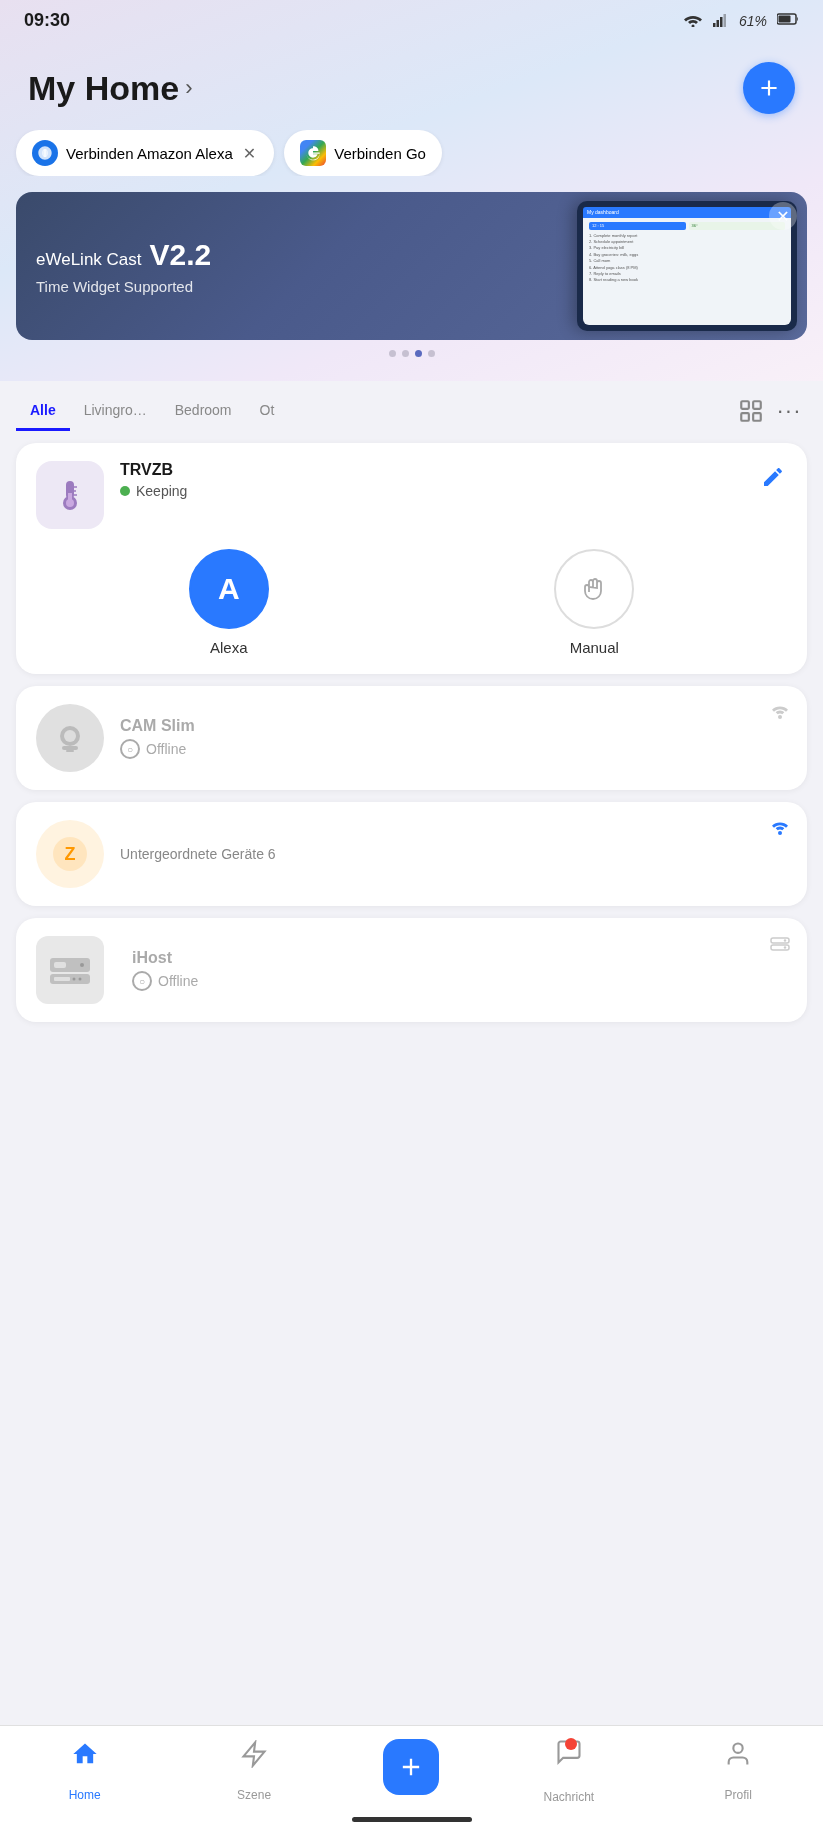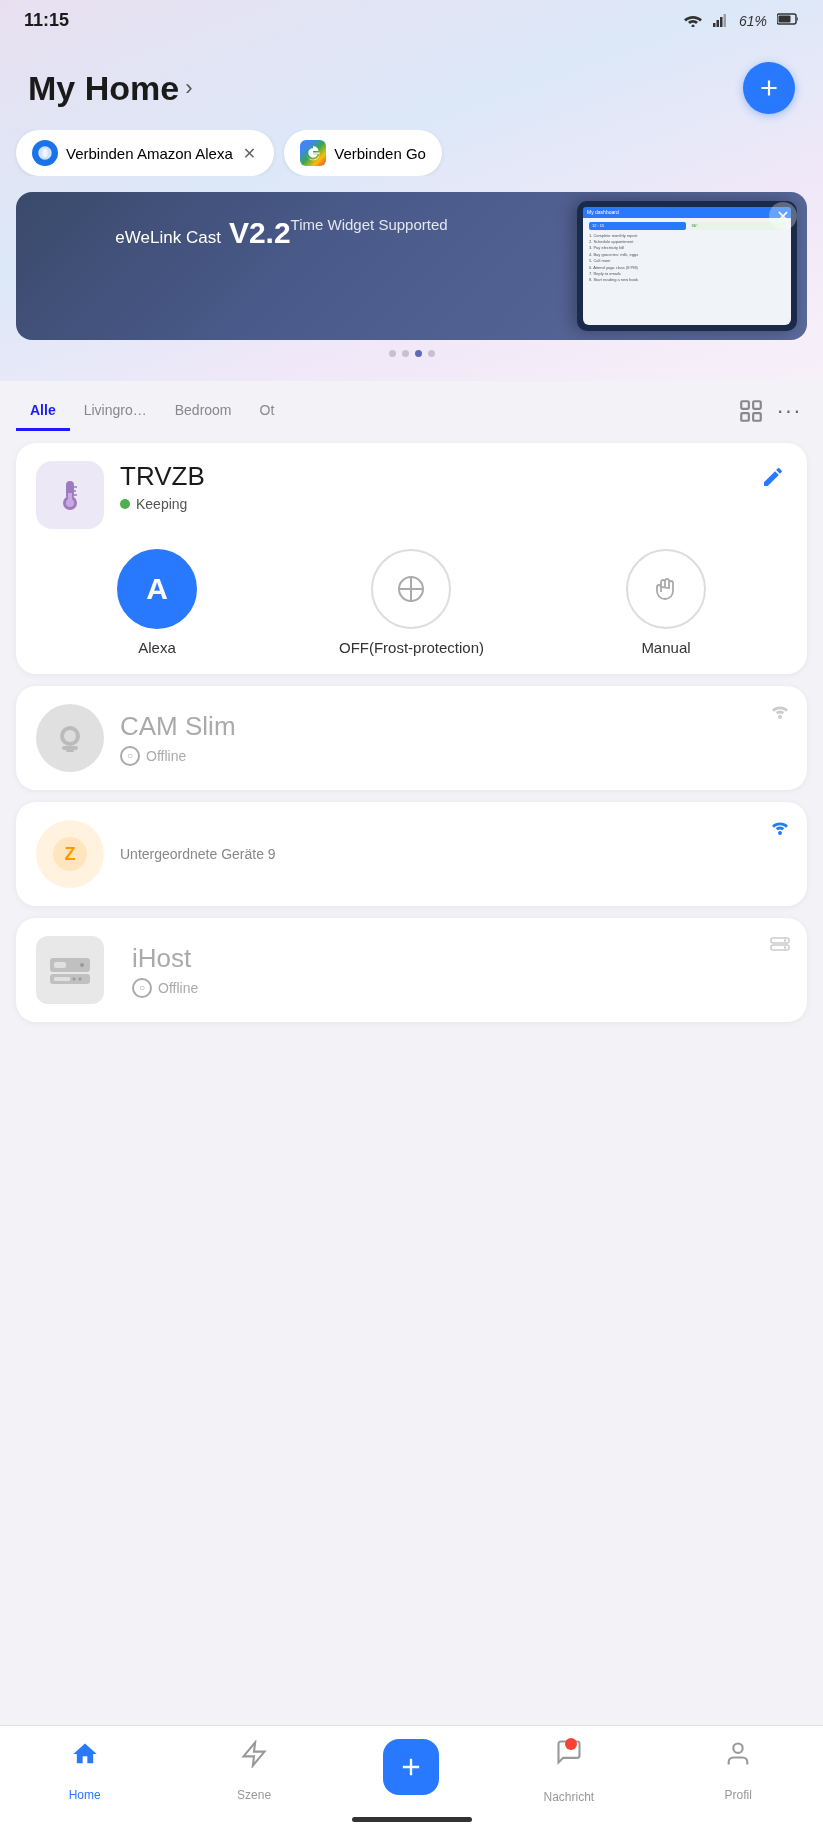--- a/index.html
+++ b/index.html
@@ -131,21 +131,21 @@
       height: 148px;
       display: flex;
       align-items: stretch;
       position: relative;
       cursor: pointer;
     }
     .cast-banner-text {
       flex: 1;
       padding: 24px 20px;
       display: flex;
-      flex-direction: row;
+      flex-direction: column;
       justify-content: center;
     }
     .cast-title-line1 {
       color: white;
       font-size: 17px;
       font-weight: 400;
       margin-bottom: 2px;
     }
     .cast-title-v {
       color: white;
@@ -281,22 +281,22 @@
     .device-icon {
       width: 68px; height: 68px;
       border-radius: 16px;
       display: flex; align-items: center; justify-content: center;
       flex-shrink: 0;
       font-size: 30px;
     }
 
     .device-info { flex: 1; }
     .device-name {
-      font-size: 26px;
-      font-weight: 400;
+      font-size: 16px;
+      font-weight: 700;
       color: #1a1a1a;
       margin-bottom: 4px;
     }
     .device-status {
       display: flex;
       align-items: center;
       gap: 6px;
       font-size: 14px;
       color: #555;
     }
@@ -448,21 +448,21 @@
       border: 2px solid #aaa;
       display: flex; align-items: center; justify-content: center;
       color: #aaa;
       font-size: 10px;
     }
   </style>
 </head>
 <body>
 
 <div class="status-bar">
-  <span class="status-time">11:15</span>
+  <span class="status-time">09:30</span>
   <div class="status-icons">
     <svg width="20" height="14" viewBox="0 0 20 14">
       <path d="M10 3C6.5 3 3.3 4.3 1 6.5L3 8.5C4.8 6.8 7.3 5.8 10 5.8s5.2 1 7 2.7l2-2C16.7 4.3 13.5 3 10 3z" fill="#333"></path>
       <path d="M10 7c-2 0-3.8.8-5 2l2 2c.8-.8 1.9-1.2 3-1.2s2.2.4 3 1.2l2-2C13.8 7.8 12 7 10 7z" fill="#333"></path>
       <circle cx="10" cy="13" r="1.5" fill="#333"></circle>
     </svg>
     <svg width="16" height="14" viewBox="0 0 16 14">
       <rect x="0" y="10" width="2.5" height="4" fill="#333"></rect>
       <rect x="3.5" y="7" width="2.5" height="7" fill="#333"></rect>
       <rect x="7" y="4" width="2.5" height="10" fill="#333"></rect>
@@ -597,30 +597,20 @@
       </svg>
     </div>
 
     <div class="trvzb-controls">
       <div class="control-btn">
         <div class="control-circle active-auto">A</div>
         <span class="control-label">Alexa</span>
       </div>
       <div class="control-btn">
         <div class="control-circle">
-          <svg width="32" height="32" viewBox="0 0 32 32" fill="none" stroke="#aaa" stroke-width="2">
-            <circle cx="16" cy="16" r="12"></circle>
-            <line x1="16" y1="4" x2="16" y2="28"></line>
-            <line x1="4" y1="16" x2="28" y2="16"></line>
-          </svg>
-        </div>
-        <span class="control-label">OFF(Frost-protection)</span>
-      </div>
-      <div class="control-btn">
-        <div class="control-circle">
           <svg width="34" height="34" viewBox="0 0 34 34" fill="none" stroke="#aaa" stroke-width="1.8">
             <path d="M12 20V10a2 2 0 014 0v6m0 0V9a2 2 0 014 0v7m0 0v-5a2 2 0 014 0v8c0 4-3 8-8 8s-8-4-8-8v-4a2 2 0 014 0z"></path>
           </svg>
         </div>
         <span class="control-label">Manual</span>
       </div>
     </div>
   </div>
 
   <div class="device-card">
@@ -660,21 +650,21 @@
     </div>
     <div style="display:flex;align-items:center;gap:16px;">
       <div class="zb-icon">
         <svg width="38" height="38" viewBox="0 0 38 38">
           <circle cx="19" cy="19" r="17" fill="#ff9800" opacity="0.15"></circle>
           <text x="19" y="25" text-anchor="middle" font-size="18" font-weight="700" fill="#ff9800" font-family="Arial">Z</text>
         </svg>
       </div>
       <div class="device-info">
         <div class="device-status">
-          <span style="color:#888;">Untergeordnete Geräte 9</span>
+          <span style="color:#888;">Untergeordnete Geräte 6</span>
         </div>
       </div>
     </div>
   </div>
 
   <div class="device-card">
     <div class="device-wifi-icon">
       <svg width="22" height="20" viewBox="0 0 22 20" fill="none">
         <rect x="2" y="4" width="18" height="5" rx="2" stroke="#ccc" stroke-width="1.5" fill="none"></rect>
         <rect x="2" y="11" width="18" height="5" rx="2" stroke="#ccc" stroke-width="1.5" fill="none"></rect>

